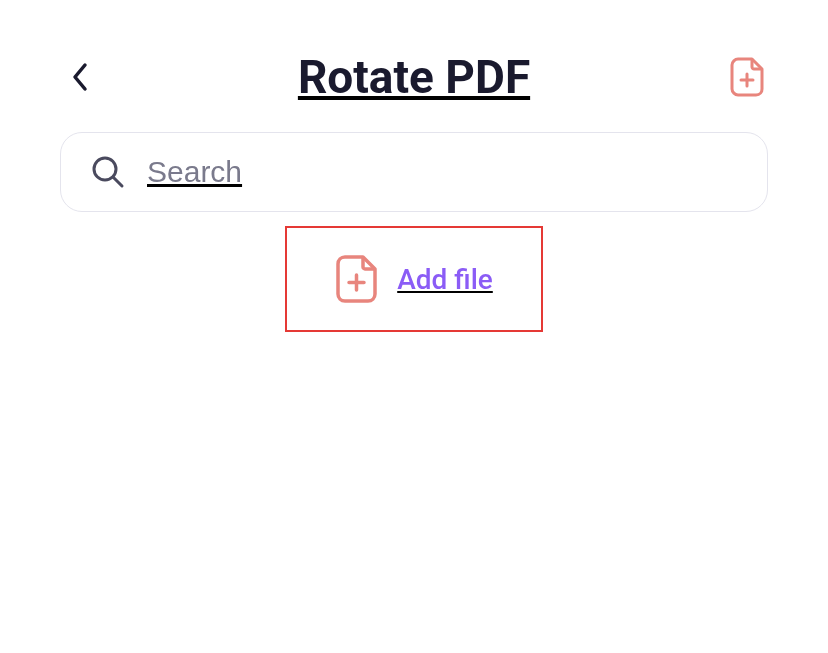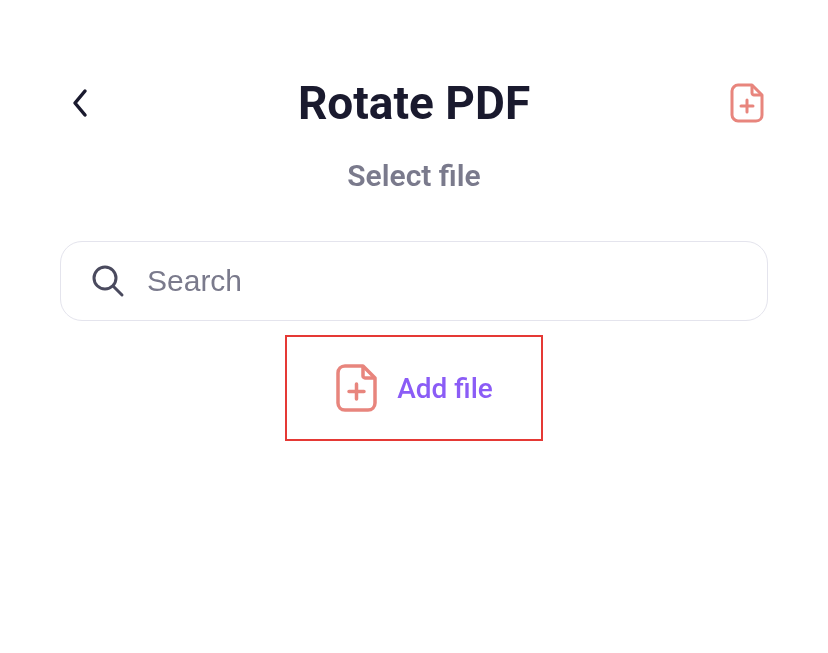--- a/index.html
+++ b/index.html
@@ -8,21 +8,22 @@
       box-sizing: border-box;
     }
     body {
       font-family: -apple-system, BlinkMacSystemFont, "Segoe UI", Roboto, sans-serif;
       background: #ffffff;
       width: 828px;
       height: 653px;
       overflow: hidden;
     }
     .container {
-      padding: 76px 60px 0 60px;
+      padding: 50px 60px 0 60px;
+      text-decoration: underline;
     }
     .header {
       display: flex;
       align-items: center;
       justify-content: space-between;
       margin-bottom: 28px;
     }
     .back-button {
       width: 40px;
       height: 40px;
@@ -109,21 +110,20 @@
     <h1 class="title">Rotate PDF</h1>
     <div class="header-add-button">
       <svg width="36" height="40" viewBox="0 0 36 40" fill="none">
         <path d="M8 2 H22 L32 12 V32 C32 35 30 38 26 38 H8 C5 38 2 35 2 32 V8 C2 5 5 2 8 2 Z" stroke="#e8857d" stroke-width="3" stroke-linejoin="round" fill="none"></path>
         <path d="M22 2 V10 C22 11 23 12 24 12 H32" stroke="#e8857d" stroke-width="3" stroke-linejoin="round" fill="none"></path>
         <path d="M17 17 V29 M11 23 H23" stroke="#e8857d" stroke-width="3" stroke-linecap="round"></path>
       </svg>
     </div>
   </div>
 
-  <div class="subtitle">Select file</div>
 
   <div class="search-container">
     <svg class="search-icon" width="34" height="34" viewBox="0 0 34 34" fill="none">
       <circle cx="14" cy="14" r="11" stroke="#4a4a5e" stroke-width="3" fill="none"></circle>
       <path d="M22 22 L31 31" stroke="#4a4a5e" stroke-width="3" stroke-linecap="round"></path>
     </svg>
     <input type="text" class="search-input" placeholder="Search" style="">
   </div>
 
   <div class="add-file-container">

